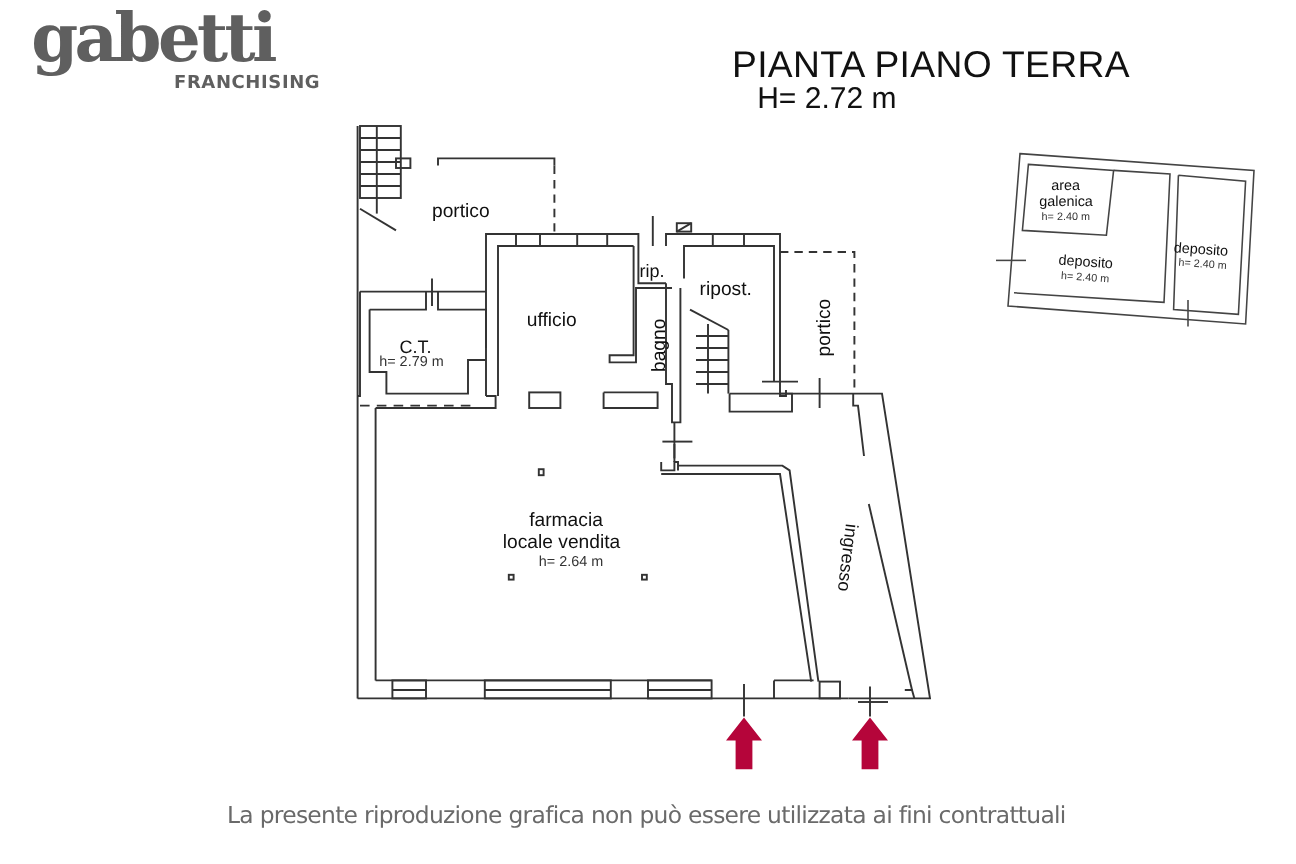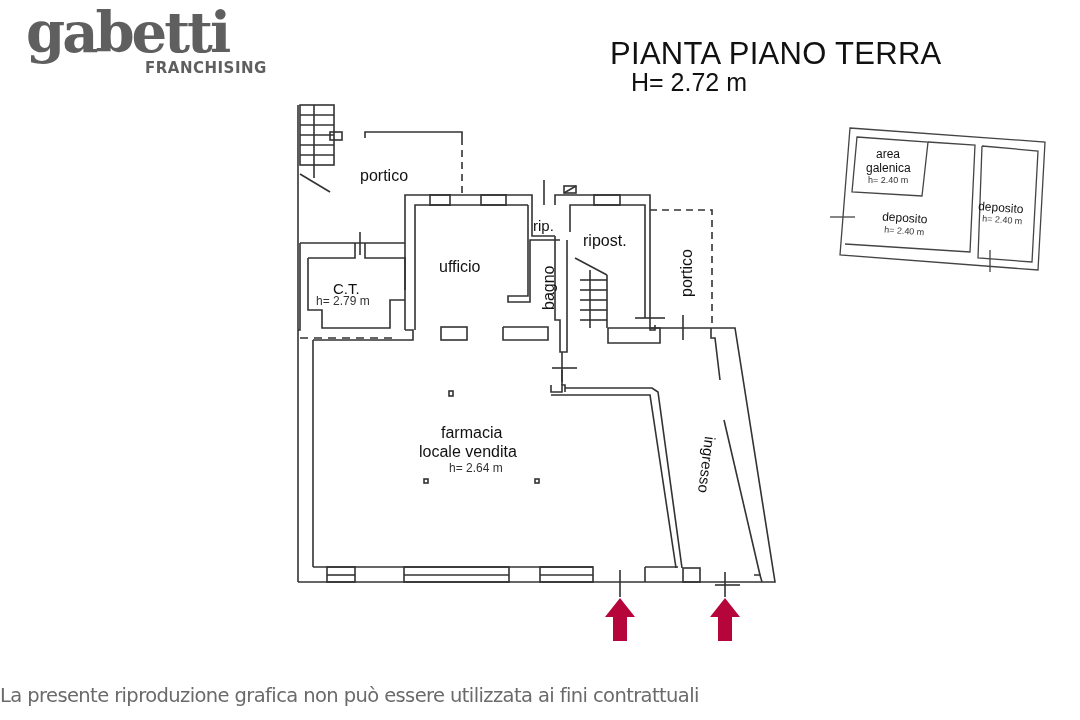--- a/index.html
+++ b/index.html
@@ -5,21 +5,21 @@
   html, body { margin:0; padding:0; background:#ffffff; }
   body { width:1080px; height:720px; position:relative; overflow:hidden; font-family:"Liberation Sans", sans-serif; }
   .logo { position:absolute; left:26px; top:18px; width:230px; height:90px; }
   .logo-word { position:absolute; left:0; top:-14px; font-family:"DejaVu Serif", serif; font-weight:bold; font-size:56px; color:#5f5f5f; letter-spacing:-3px; line-height:1; }
   .logo-sub { position:absolute; left:119px; top:41px; font-family:"DejaVu Sans", sans-serif; font-weight:bold; font-size:15px; color:#5f5f5f; letter-spacing:0.5px; }
   .title { position:absolute; left:610px; top:38px; font-size:31px; color:#111; line-height:1; letter-spacing:0.3px; }
   .subtitle { position:absolute; left:612px; top:70px; font-size:25px; color:#111; line-height:1;margin-left:19px; }
   svg.plan { position:absolute; left:0; top:0; }
   .lbl { font-family:"Liberation Sans", sans-serif; fill:#111; }
   .h { font-family:"Liberation Sans", sans-serif; fill:#333; }
-  .footer { position:absolute; left:0; width:888px; top:684px; text-align:left; font-family:"DejaVu Sans", sans-serif; font-size:19.5px; color:#6a6a6a; letter-spacing:-0.6px; }
+  .footer { position:absolute; left:0; width:888px; top:668px; text-align:right; font-family:"DejaVu Sans", sans-serif; font-size:19.5px; color:#6a6a6a; letter-spacing:-0.6px; }
 </style>
 </head>
 <body>
 
 <div class="logo">
   <div class="logo-word">gabetti</div>
   <div class="logo-sub">FRANCHISING</div>
 </div>
 
 <div class="title">PIANTA PIANO TERRA</div>

